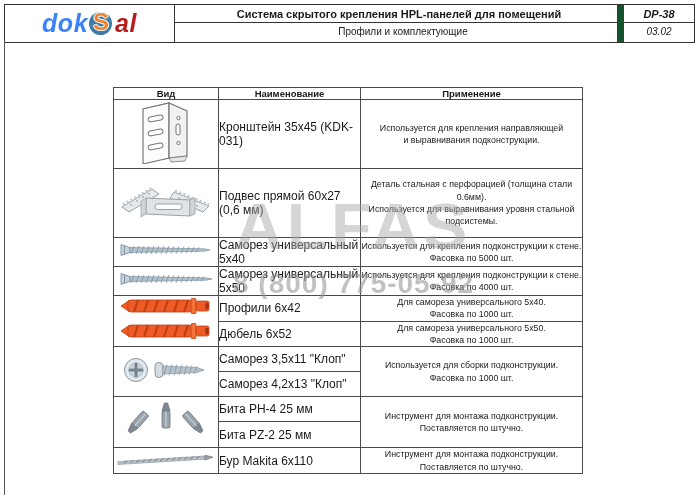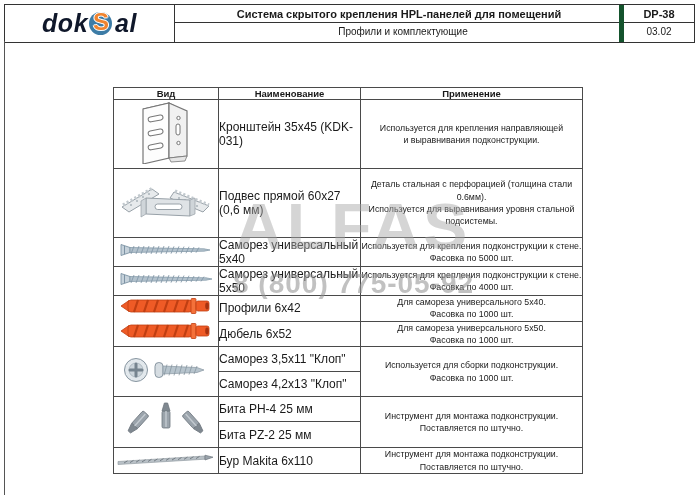--- a/index.html
+++ b/index.html
@@ -6,33 +6,33 @@
   .page { position:relative; width:700px; height:495px; background:#fff; overflow:hidden;
           font-family:"Liberation Sans", sans-serif; color:#1a1a1a; }
 
   
   .hdr { position:absolute; left:4px; top:4px; width:689px; height:37px;
          border:1.5px solid #333; background:#fff; }
   .hdr-logo { position:absolute; left:0; top:0; width:169px; height:100%;
               border-right:1px solid #333; display:flex; align-items:center; justify-content:center; }
   .logo { font-style:italic; font-weight:bold; font-size:25px; letter-spacing:0.5px;
           display:flex; align-items:center; line-height:1; }
-  .logo .dok { color:#0f172a; }
-  .logo .al  { color:#0f172a; }
+  .logo .dok { color:#3b82f6; }
+  .logo .al  { color:#b91c1c; }
   .s-wrap { position:relative; display:inline-block; width:25px; height:25px; margin:0 1px; }
   .s-circle { position:absolute; left:0; top:1px; width:23px; height:23px; border-radius:50%;
               background:#3d7ca6; }
   .s-letter { position:absolute; left:4px; top:-1px; color:#ef8430; font-style:normal;
               font-weight:bold; font-size:24px;
               text-shadow:-1px 0 #fff, 1px 0 #fff, 0 1px #fff, 0 -1px #fff; }
   .hdr-mid { position:absolute; left:169px; top:0; width:450px; height:100%; }
   .hdr-title { height:17px; border-bottom:1px solid #333; display:flex; align-items:center;
                justify-content:center; font-weight:bold; font-size:11px; }
   .hdr-sub { height:17px; display:flex; align-items:center; justify-content:center; font-size:10px;margin-left:8px; }
-  .hdr-code { position:absolute; right:0; top:0; width:70px; height:100%; border-left:5px solid #14532d; }
+  .hdr-code { position:absolute; right:0; top:0; width:70px; height:100%; border-left:7px solid #14532d;font-style:italic; }
   .code-top { height:17px; border-bottom:1px solid #333; display:flex; align-items:center;
               justify-content:center; font-weight:bold; font-size:11px; }
   .code-bot { height:17px; display:flex; align-items:center; justify-content:center; font-size:10px; }
 
   
   .frame-left { position:absolute; left:4px; top:41px; height:454px; width:0;
                 border-left:1.5px solid #555; }
 
   
   table.parts { position:absolute; left:113px; top:87px; border-collapse:collapse;

